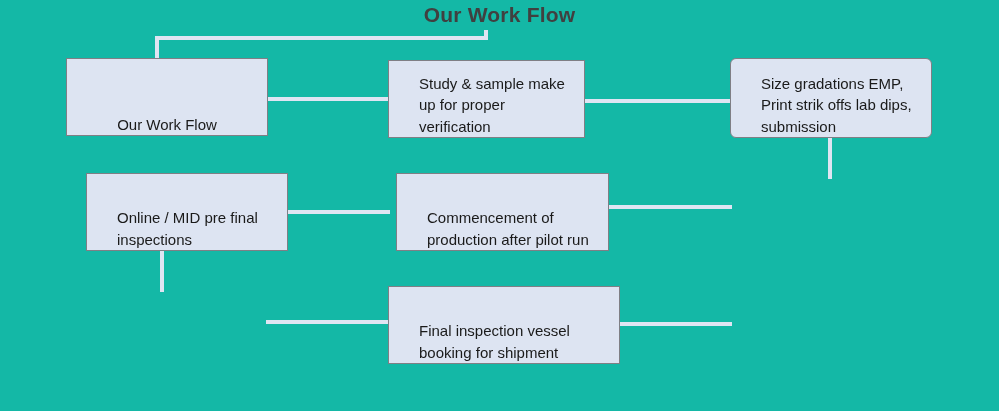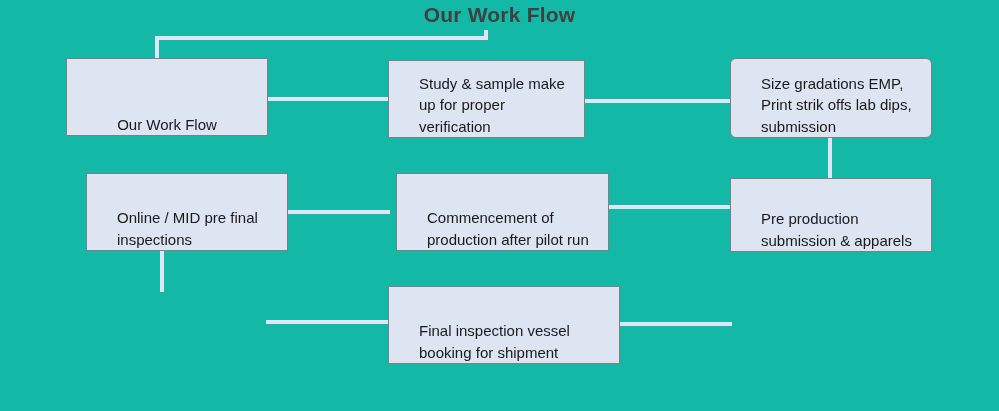--- a/index.html
+++ b/index.html
@@ -102,24 +102,20 @@
   <div class="node align-left" style="left:66px; top:173px; width:202px; height:78px;margin-left:20px;">
     <span class="node-label">Online / MID pre final
 inspections</span>
   </div>
 
   <div class="node align-left" style="left:388px; top:173px; width:213px; height:78px;margin-left:8px;">
     <span class="node-label">Commencement of
 production after pilot run</span>
   </div>
 
-  <div class="node align-left" style="left:730px; top:178px; width:202px; height:74px;">
-    <span class="node-label">Pre production
-submission &amp; apparels</span>
-  </div>
 
 
   <div class="node align-left" style="left:388px; top:286px; width:232px; height:78px;">
     <span class="node-label">Final inspection vessel
 booking for shipment</span>
   </div>
 
 
 </div>
 

